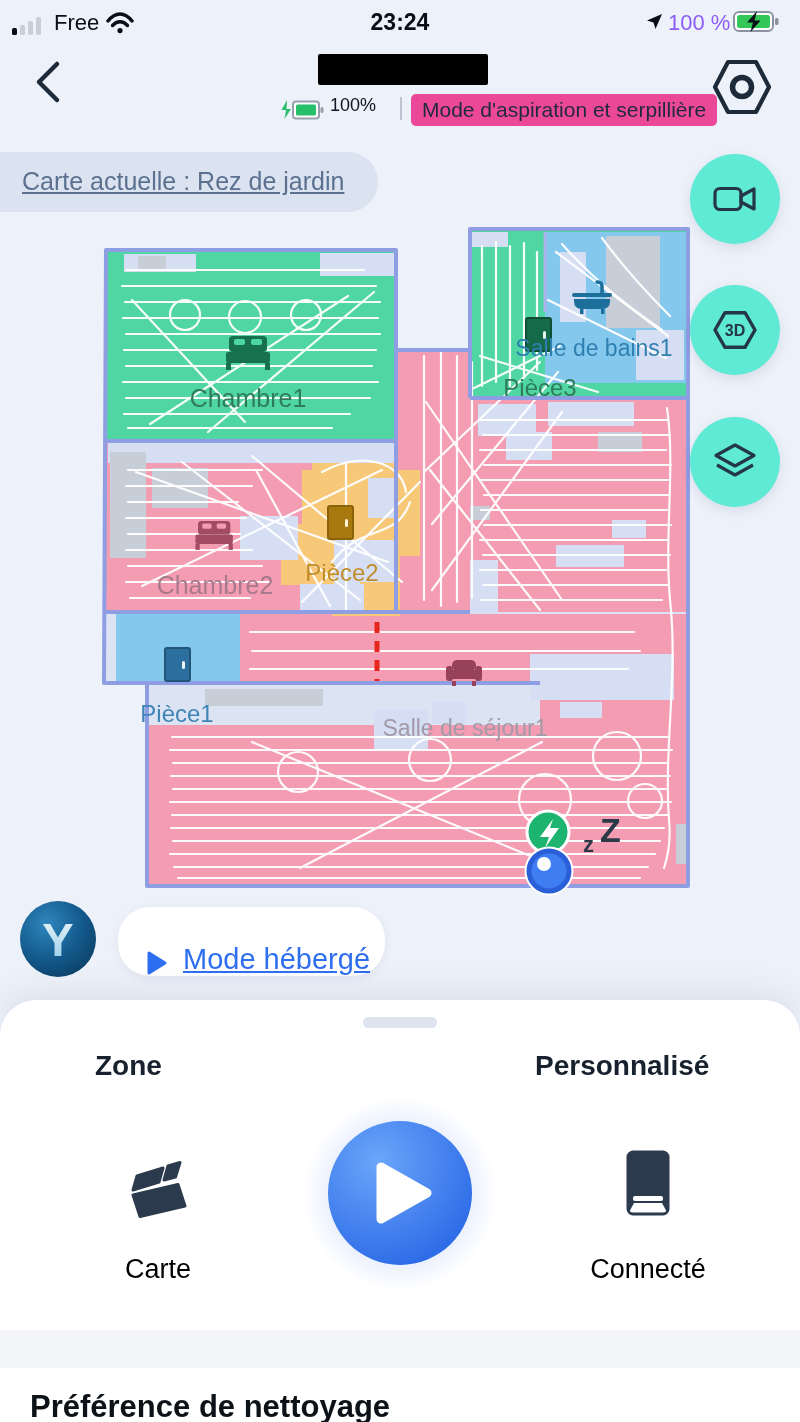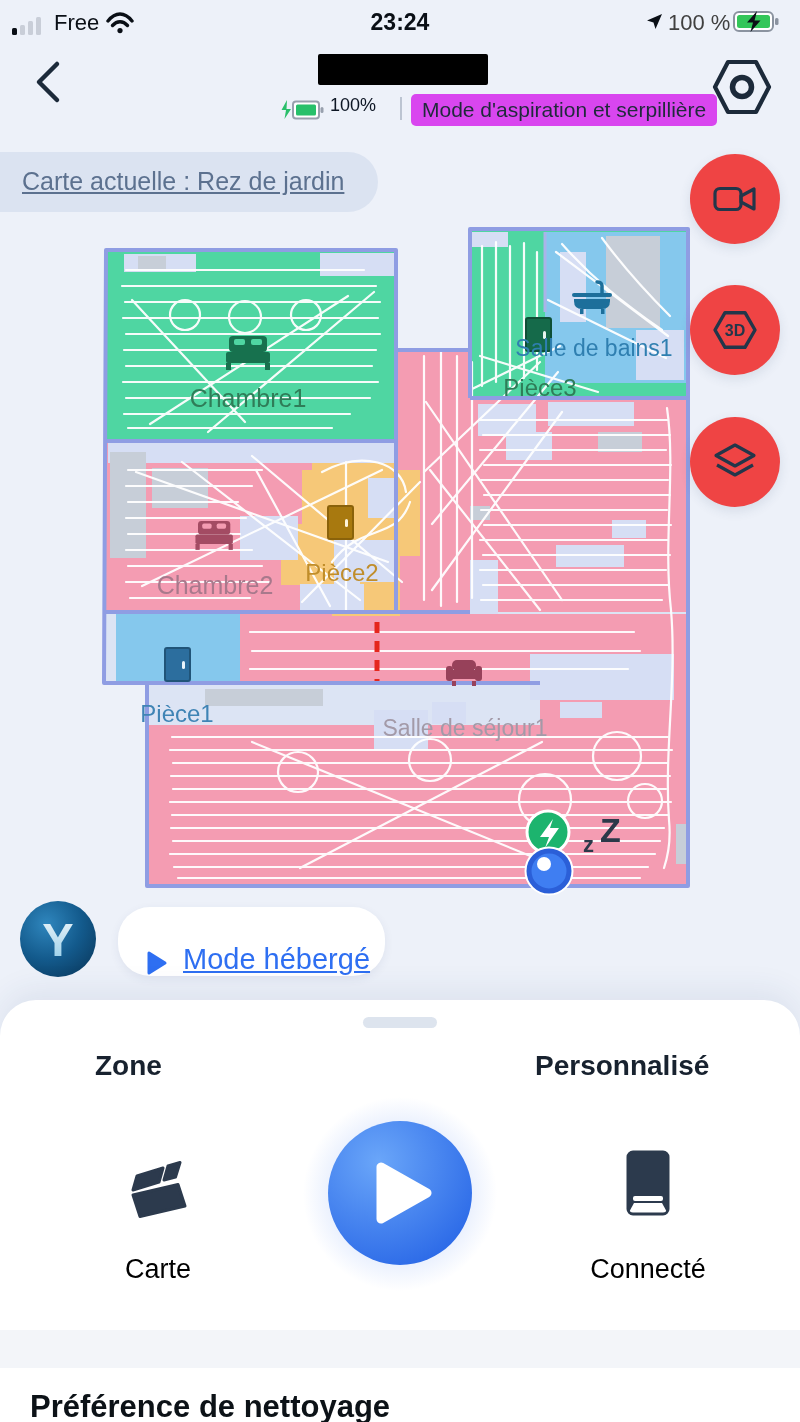--- a/index.html
+++ b/index.html
@@ -5,35 +5,35 @@
   * { margin:0; padding:0; box-sizing:border-box; }
   body { background:#cfd6e4; font-family:"Liberation Sans", sans-serif; }
   .page { position:relative; width:800px; height:1422px; overflow:hidden;
           background:#edf1f9; font-family:"Liberation Sans", sans-serif; }
   .abs { position:absolute; }
   svg text { font-family:"Liberation Sans", sans-serif; }
 
   
   .sb-carrier { left:54px; top:10px; font-size:22px; color:#0a0f16; }
   .sb-time { left:340px; top:9px; width:120px; text-align:center; font-size:23px; font-weight:700; color:#0a0f16; }
-  .sb-batt-txt { left:668px; top:10px; font-size:22px; color:#404040;text-align:center; }
+  .sb-batt-txt { left:668px; top:10px; font-size:22px; color:#8b5cf6;text-align:center; }
 
   
   .redacted { left:318px; top:54px; width:170px; height:31px; background:#000; border-radius:2px; }
 
   .ds-batt { left:330px; top:95px; font-size:18px; color:#0d1624; }
   .ds-div { left:398px; top:94px; font-size:23px; color:#b9c1cf; }
   .ds-pill { left:411px; top:94px; height:32px; line-height:32px; padding:0 11px;
-             background:#d946ef; border-radius:5px; font-size:21px; color:#1f2a3a; white-space:nowrap; }
+             background:#ec4899; border-radius:5px; font-size:21px; color:#1f2a3a; white-space:nowrap; }
 
   .banner { left:0; top:152px; width:378px; height:60px; background:#dbe3f1; border-radius:0 30px 30px 0; }
   .banner span { position:absolute; left:22px; top:15px; font-size:25px; color:#5c718f;
                  text-decoration:underline; white-space:nowrap; }
 
-  .fab { width:90px; height:90px; border-radius:50%; background:#ef4444;
+  .fab { width:90px; height:90px; border-radius:50%; background:#5eead4;
          box-shadow:0 4px 12px rgba(50,70,110,.12); display:flex; align-items:center; justify-content:center; }
 
   .logo { left:20px; top:901px; width:76px; height:76px; }
   .hosted { left:118px; top:907px; width:267px; height:69px; background:#fff; border-radius:32px;
             box-shadow:0 3px 10px rgba(50,70,110,.08); display:flex; align-items:flex-end; padding-left:28px; gap:15px; }
   .hosted span { font-size:29px; color:#2e6ff2; text-decoration:underline; white-space:nowrap; }
 
   .sheet { left:0; top:1000px; width:800px; height:422px; background:#fff; border-radius:36px 36px 0 0;
            box-shadow:0 -10px 30px rgba(40,60,120,.08); }
   .handle { left:363px; top:1017px; width:74px; height:11px; border-radius:6px; background:#dde4ee; }

